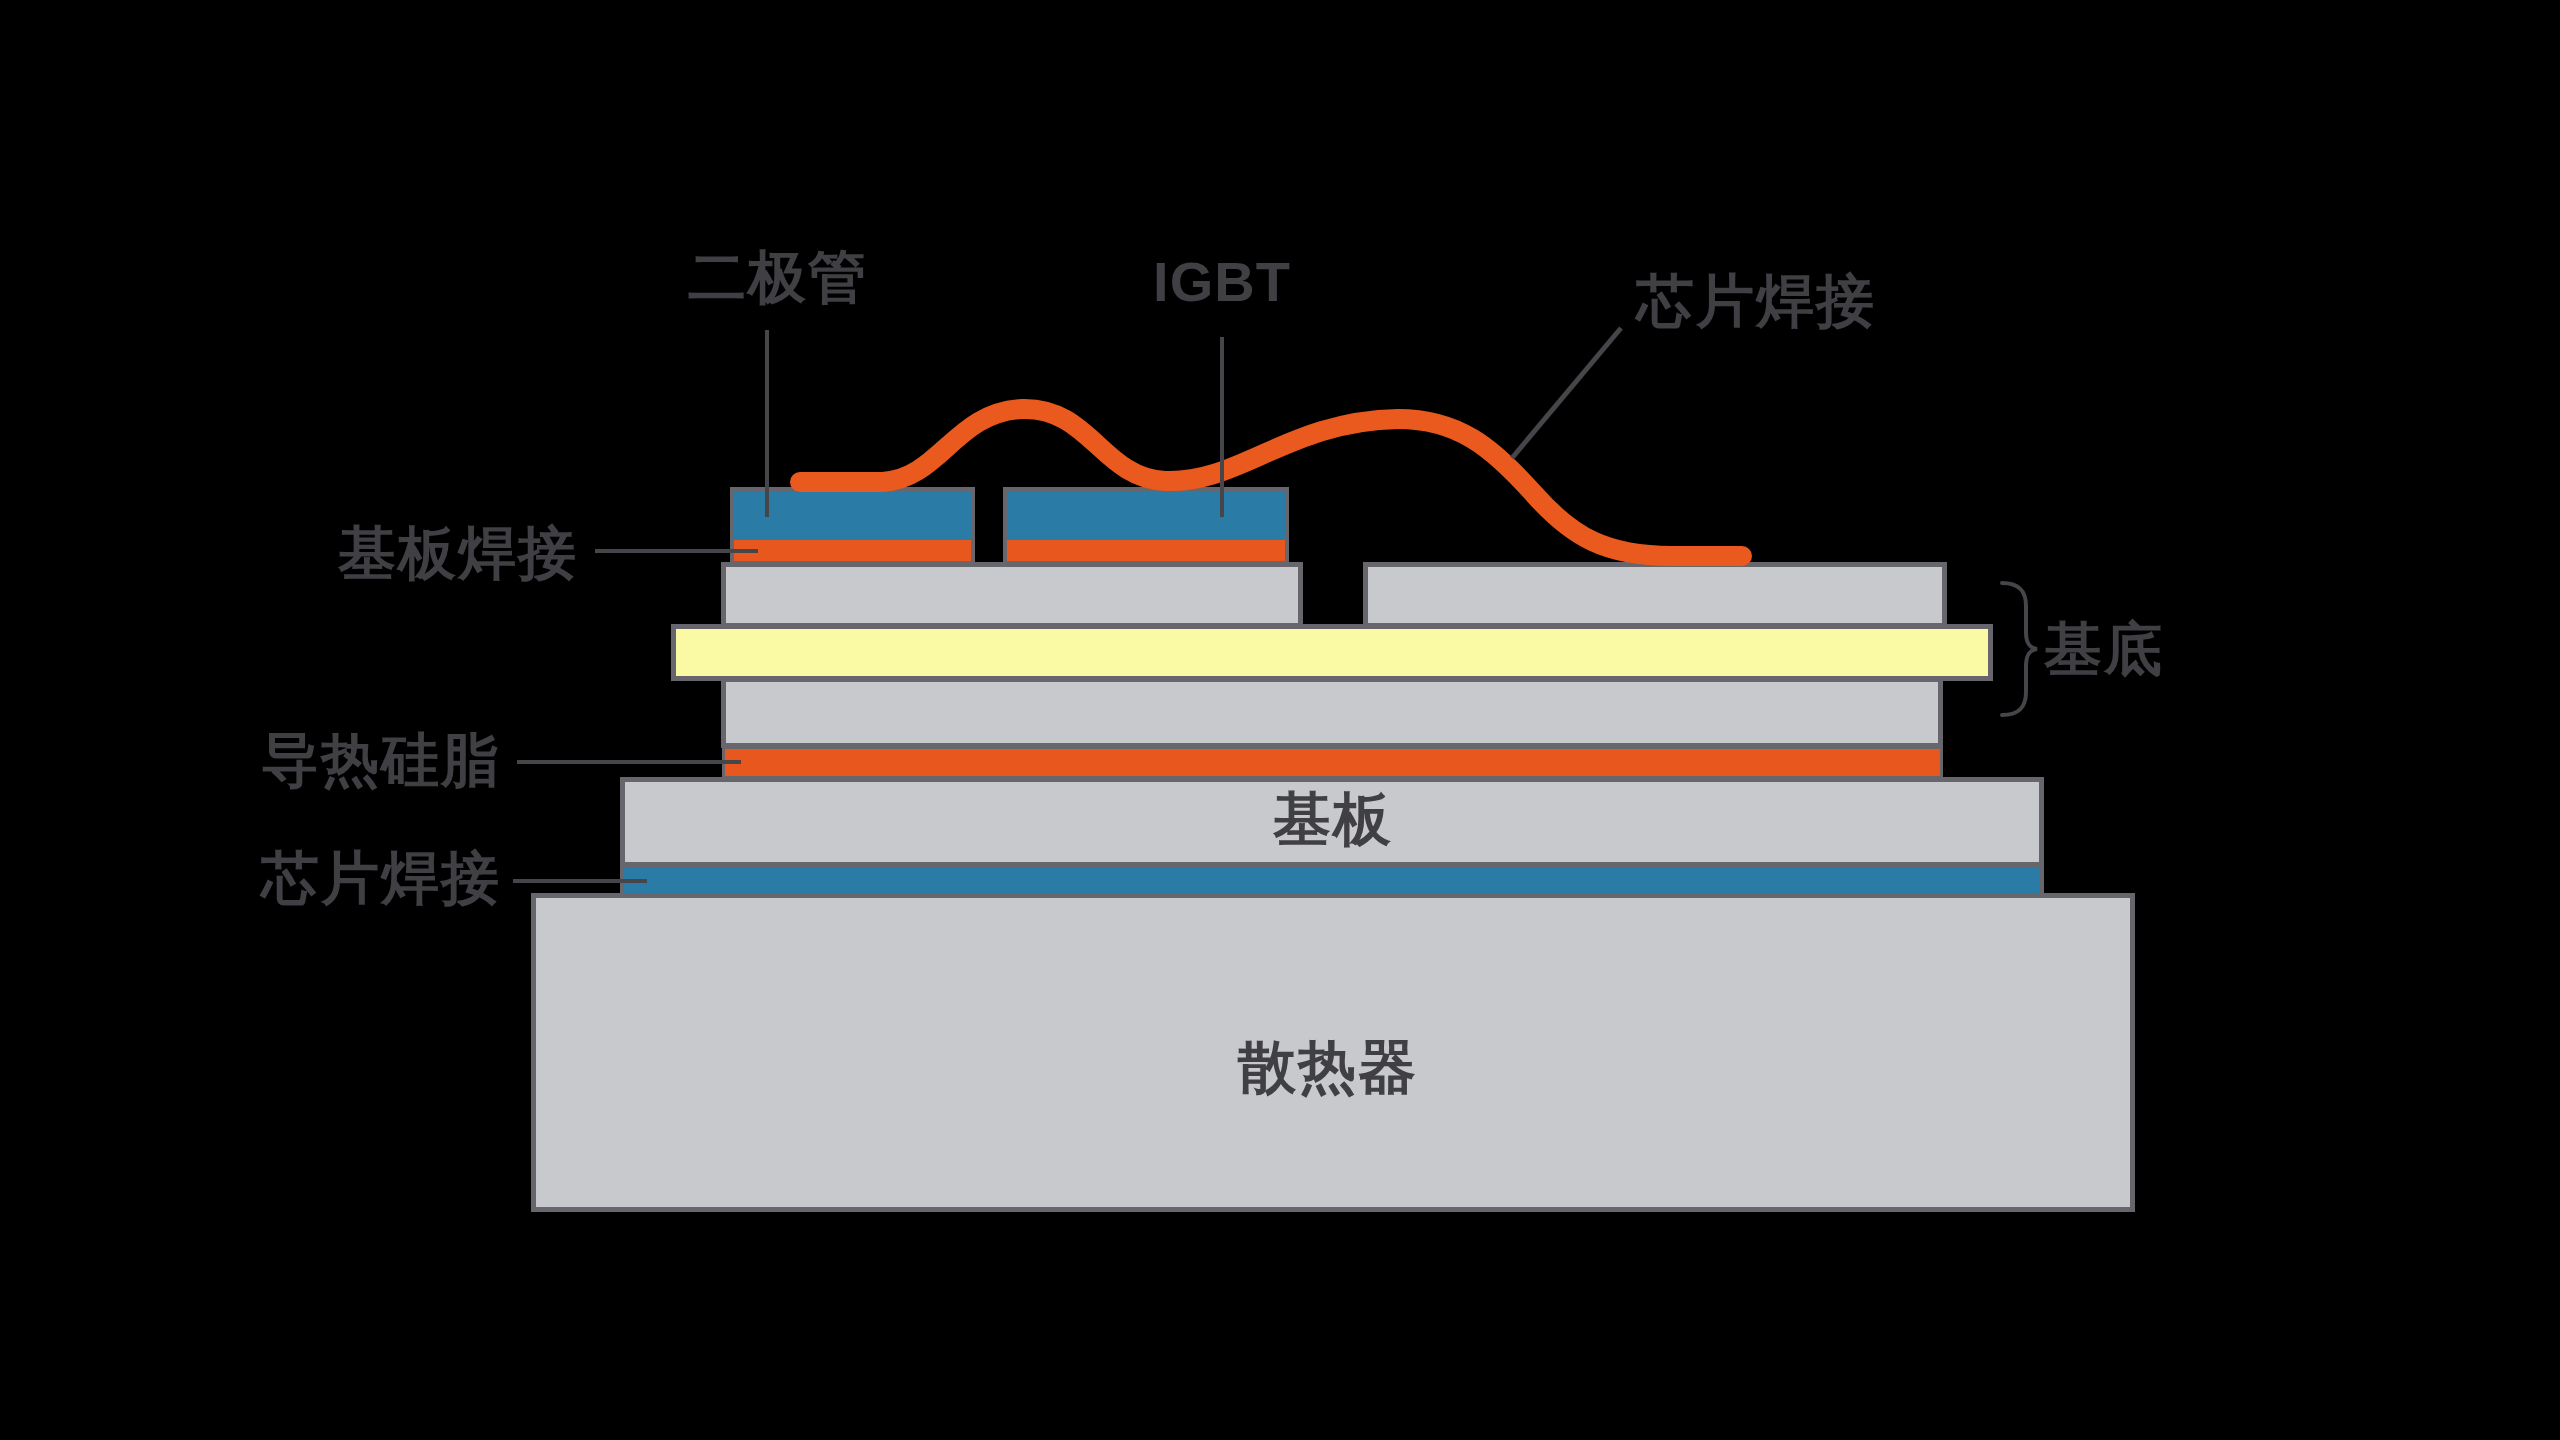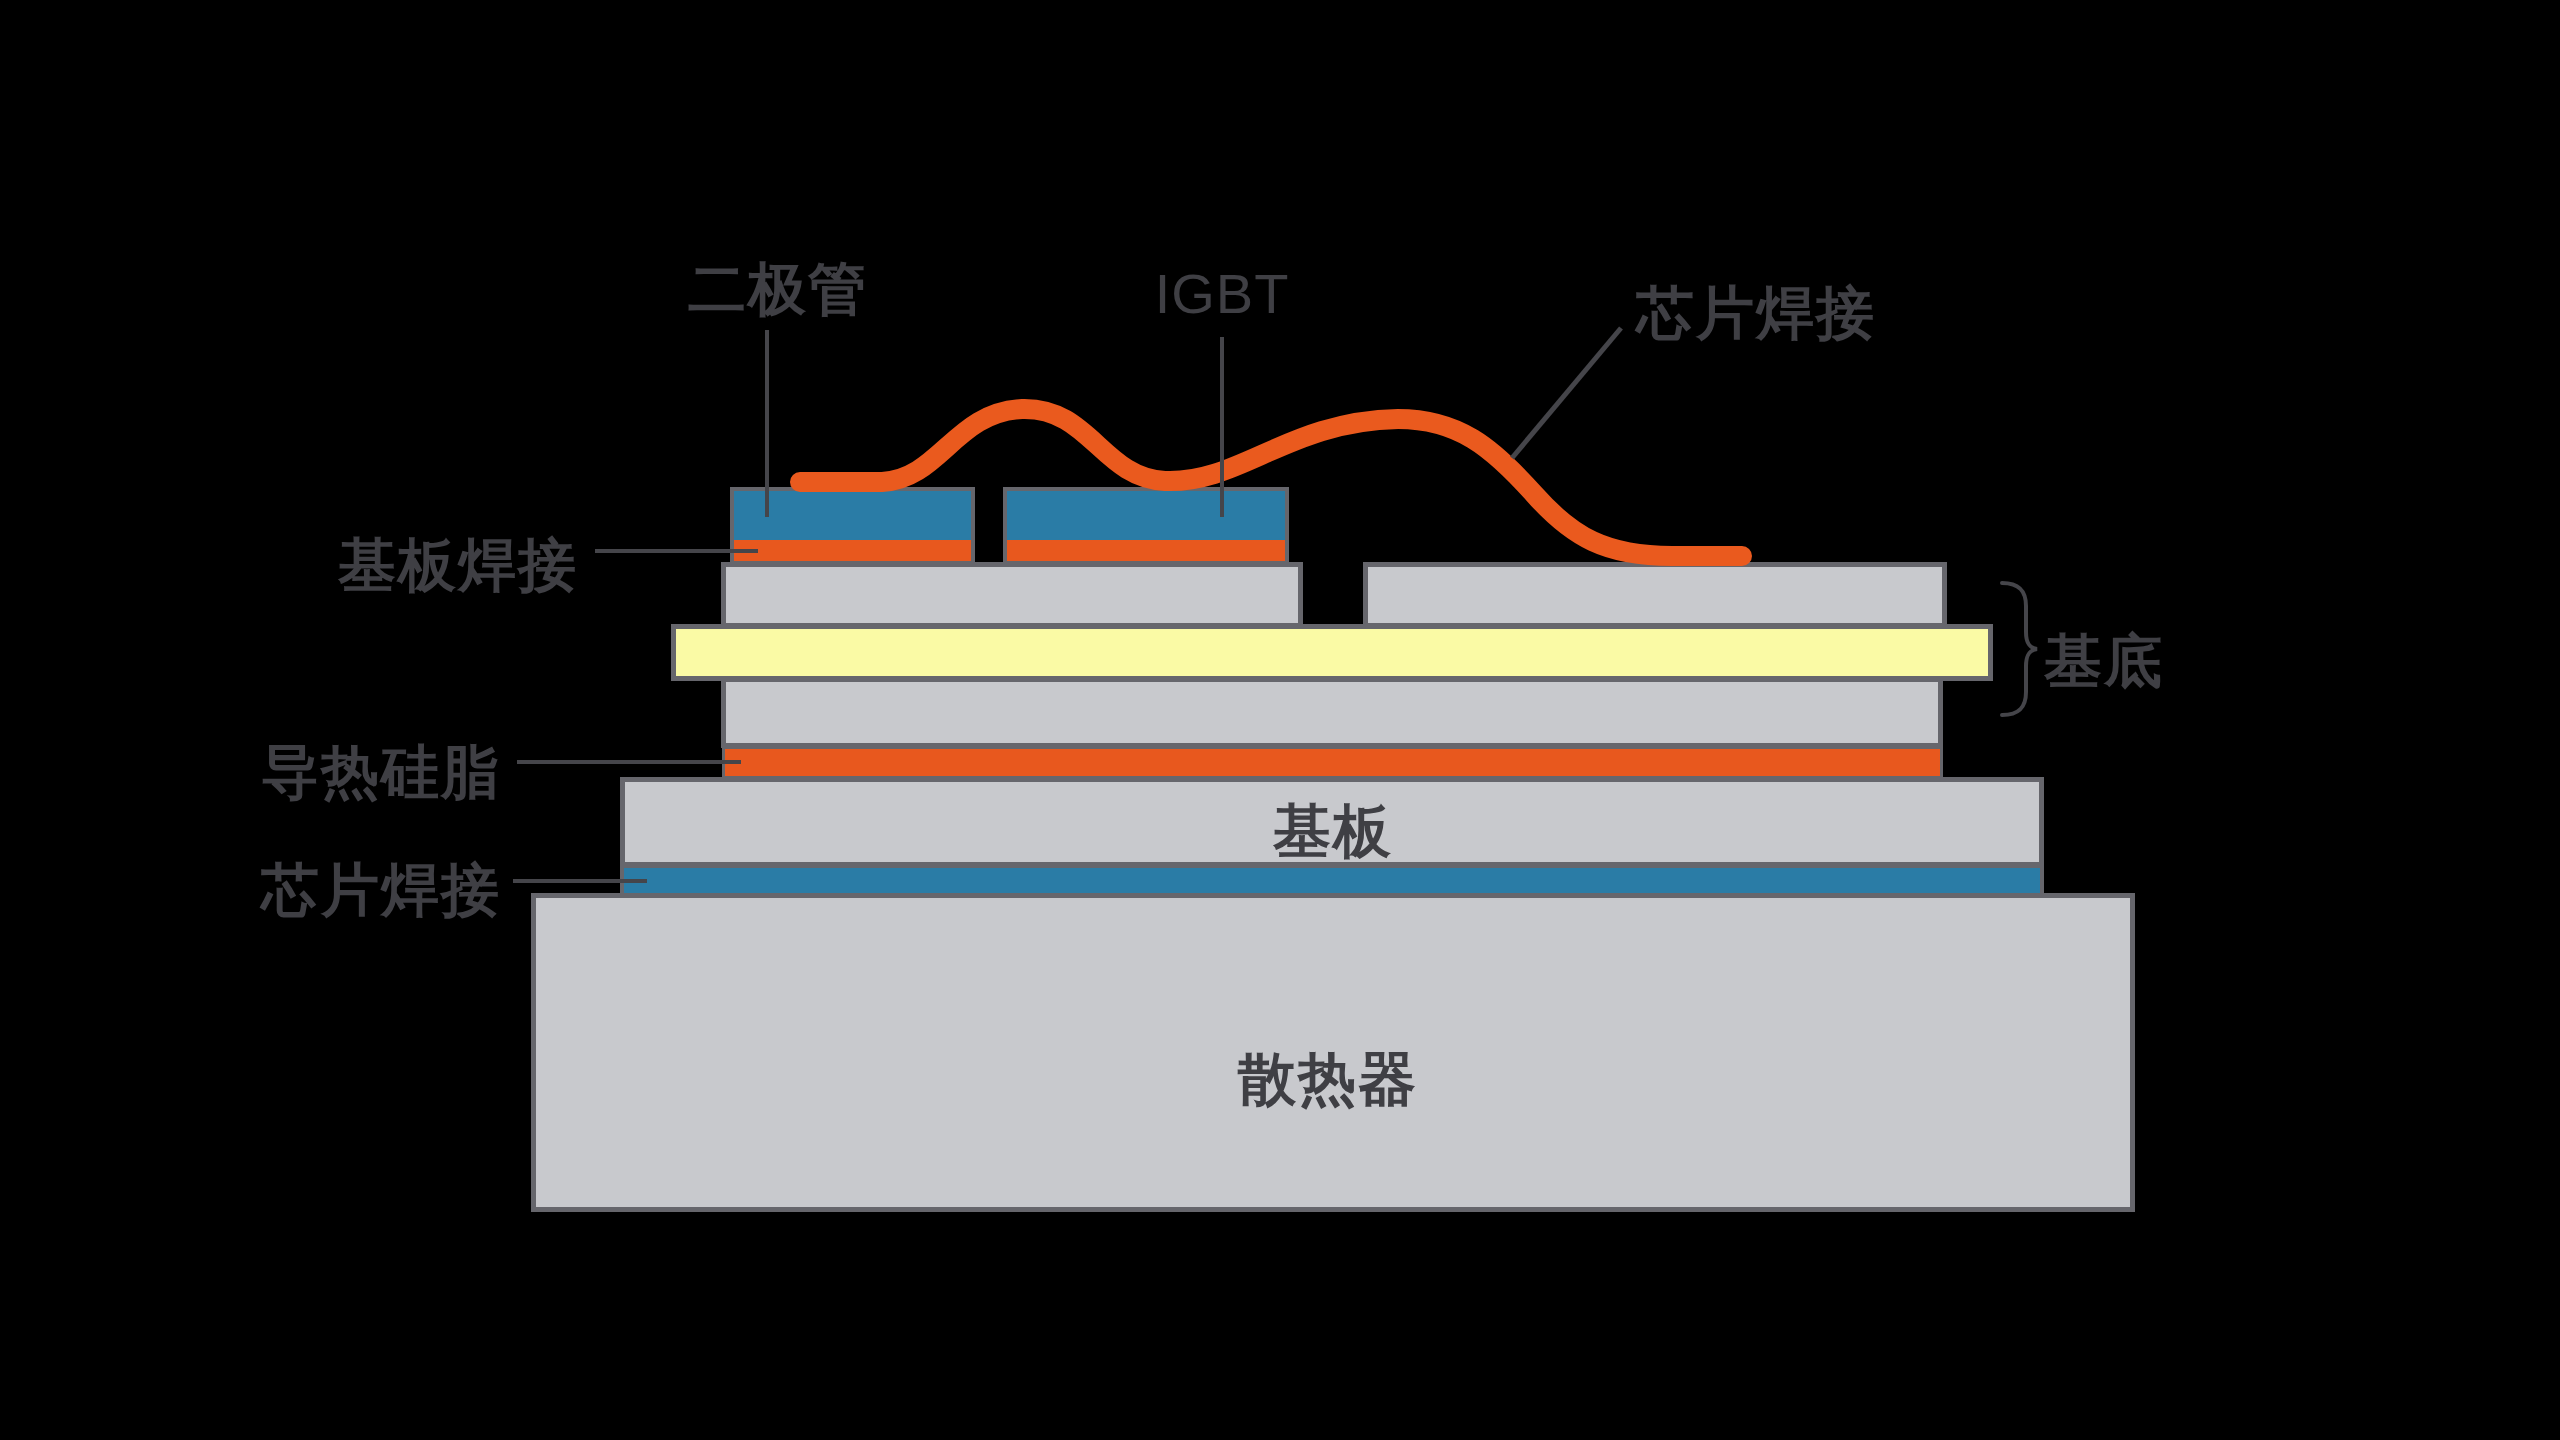--- a/index.html
+++ b/index.html
@@ -31,21 +31,20 @@
   #overlay { position: absolute; left: 0; top: 0; width: 2560px; height: 1440px; }
 
   .lbl {
     position: absolute;
     color: var(--c-text);
     font-size: 58px;
     font-weight: 600;
     letter-spacing: 2px;
     white-space: nowrap;
     line-height: 1;
-    margin-top: 12px;
   }
   .lbl.latin { letter-spacing: 1px; font-weight: 500; }
   .lbl.center { transform: translateX(-50%); }
 </style>
 </head>
 <body>
 
 <div id="stage">
 
   <div class="layer" style="left:531px; top:893px; width:1604px; height:319px;"></div>
@@ -94,21 +93,21 @@
              C 2020 583 2026 592 2026 606
              L 2026 632
              C 2026 644 2030 648 2037 649
              C 2030 650 2026 654 2026 666
              L 2026 692
              C 2026 706 2020 715 2002 715" fill="none" stroke="var(--c-leader)" stroke-width="4" stroke-linecap="round"></path>
   </svg>
 
   <div class="lbl center" style="left:778px; top:248px;">二极管</div>
 
-  <div class="lbl latin center" style="left:1222px; top:254px; font-size:56px;">IGBT</div>
+  <div class="lbl latin center" style="left:1222px; top:254px; font-size:56px;font-weight:bold;">IGBT</div>
 
   <div class="lbl" style="left:1636px; top:272px;">芯片焊接</div>
 
   <div class="lbl" style="left:338px; top:524px;">基板焊接</div>
 
   <div class="lbl" style="left:2044px; top:620px;">基底</div>
 
   <div class="lbl" style="left:261px; top:731px;">导热硅脂</div>
 
   <div class="lbl center" style="left:1333px; top:790px;text-align:right;">基板</div>

